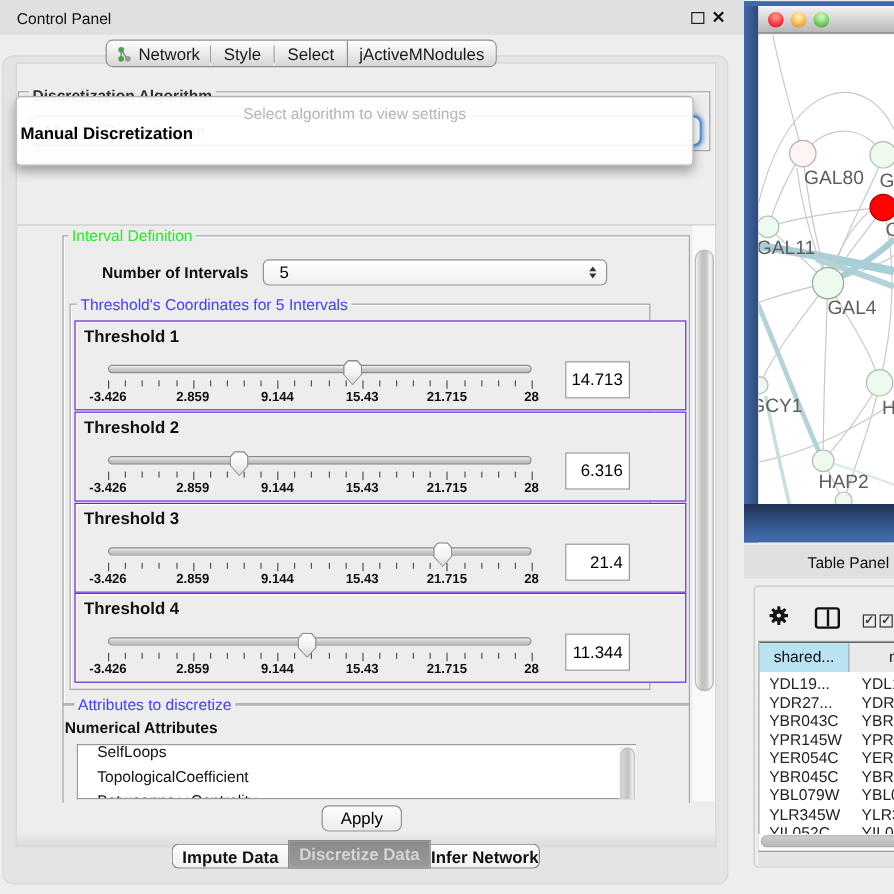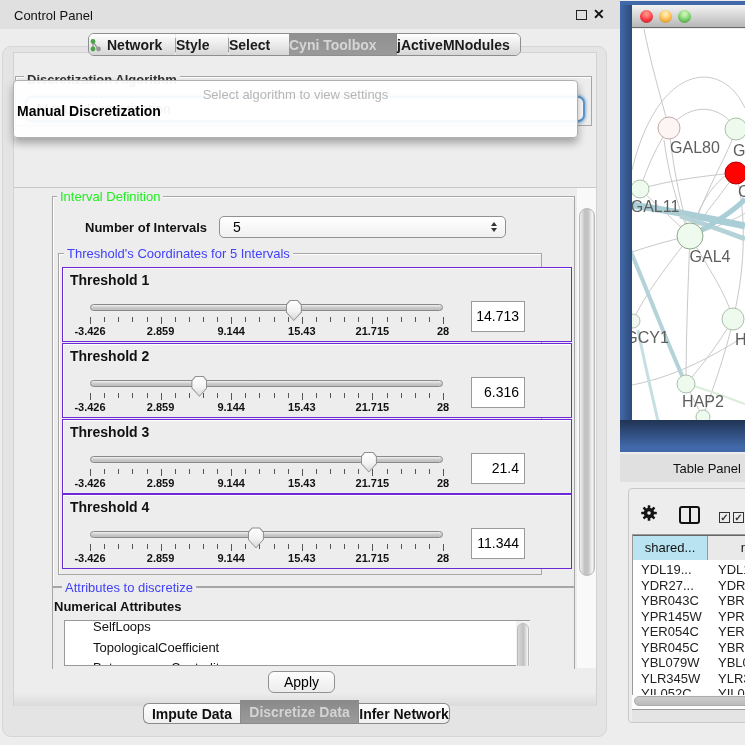--- a/index.html
+++ b/index.html
@@ -7,21 +7,21 @@
 #control-window { position:absolute; left:0; top:0; width:620px; height:745px; background:#ededed; }
 #cp-titlebar { position:absolute; left:0; top:0; width:620px; height:29px; background:#e0e0e0; }
 #cp-title { position:absolute; left:14px; top:8px; font-size:13px; color:#111; }
 #cp-min { position:absolute; left:576px; top:10px; width:11px; height:10px; border:1.5px solid #222; }
 #cp-close { position:absolute; left:593px; top:6px; font-size:14px; font-weight:bold; color:#111; }
 #outer-panel { position:absolute; left:2px; top:46px; width:605px; height:691px; border:1px solid #d6d6d6; border-radius:9px; background:#e4e4e4; }
 #inner-panel { position:absolute; left:13px; top:52px; width:584px; height:654px; border:1px solid #d3d3d3; background:#ededed; }
 #inner-bottom-shade { position:absolute; left:14px; top:692px; width:582px; height:14px; background:linear-gradient(#ededed,#dbdbdb); }
 
 #top-tabs { position:absolute; left:88px; top:33px; height:23px; display:flex; border:1px solid #8e8e8e; border-radius:6px; overflow:hidden; z-index:5; }
-.tab { background:linear-gradient(#ffffff,#d6d6d6); font-size:14px; font-weight:bold; color:#1a1a1a; display:flex; align-items:center; justify-content:flex-start; height:100%; }
+.tab { background:linear-gradient(#ffffff,#d6d6d6); font-size:14px; font-weight:normal; color:#1a1a1a; display:flex; align-items:center; justify-content:center; height:100%; }
 .tab.sel { background:linear-gradient(#909090,#9a9a9a); color:#d6d6d6; }
 .tsep { width:1px; background:#9f9f9f; height:14px; margin:auto 0; }
 
 .groupbox { position:absolute; border:1px solid #a6a6a6; box-shadow:inset 1px 1px 0 #ffffff; }
 .gb-title { position:absolute; top:-7px; background:#ededed; padding:0 3px; font-size:13px; white-space:nowrap; line-height:13px; }
 #disc-group { left:15px; top:76px; width:577px; height:50px; }
 #disc-title { left:8px; top:-4px; color:#333; font-weight:bold; }
 #disc-combo { position:absolute; left:9px; top:19px; width:560px; height:26px; background:#fff; border:2px solid #5f97cd; border-radius:7px; box-shadow:0 0 3px 1px #86b3e0; }
 #td-group { left:15px; top:140px; width:577px; height:41px; }
 #td-title { left:7px; color:#111; }
@@ -57,21 +57,21 @@
 .tick { position:absolute; width:1px; background:#555; }
 .tick.minor { top:49px; height:5px; }
 .tick.major { top:49px; height:7px; }
 .tick-label { position:absolute; top:57px; font-size:11px; font-weight:bold; color:#111; transform:translateX(-50%); white-space:nowrap; }
 .thr-value { position:absolute; left:408px; top:33px; width:54px; height:31px; background:#fff; border:1px solid #9a9a9a; font-size:14px; color:#000; text-align:right; padding-right:5px; line-height:29px; }
 
 #attr-group { left:52px; top:587px; width:523px; height:82px; border-bottom:none; box-shadow:none; }
 #attr-title { left:9px; color:#4141fa; }
 #num-attr-label { position:absolute; left:54px; top:599px; font-size:13px; font-weight:bold; color:#111; }
 #attr-list { position:absolute; left:64px; top:620px; width:466px; height:46px; background:#fff; border:1px solid #999; border-right:none; overflow:hidden; }
-.attr-item { position:absolute; left:0; font-size:13px; color:#111; padding-left:28px; }
+.attr-item { position:absolute; left:0; font-size:13px; color:#111; padding-left:16px; }
 #list-vsb { position:absolute; left:516px; top:621px; width:14px; height:45px; background:#f2f2f2; overflow:hidden; }
 #list-vsb .thumb { position:absolute; left:1px; top:2px; width:12px; height:60px; border-radius:6px; background:linear-gradient(90deg,#d8d8d8,#c1c1c1 55%,#f6f6f6); border:1px solid #bbb; }
 
 #apply-btn { position:absolute; left:268px; top:671px; width:67px; height:22px; background:linear-gradient(#fdfdfd,#ececec); border:1px solid #919191; border-radius:6px; font-size:14px; color:#000; text-align:center; line-height:20px; }
 #bottom-tabs { position:absolute; left:143px; top:700px; height:24px; display:flex; z-index:5; }
 .btab { font-size:14px; font-weight:bold; display:flex; align-items:center; justify-content:center; border:1px solid #8b8b8b; }
 .btab.plain { margin-top:3px; background:linear-gradient(#fdfdfd,#f0f0f0); color:#111; }
 .btab.first { border-radius:6px 0 0 6px; border-right:none; }
 .btab.last { border-radius:0 6px 6px 0; border-left:none; }
 .btab.sel { background:linear-gradient(#8a8a8a,#9b9b9b); color:#d4d4d4; }
@@ -133,23 +133,20 @@
       </svg>
       <span>Network</span>
     </div>
     <div class="tsep"></div>
     <div class="tab" style="width:52px">
         <span>Style</span>
       </div>
     <div class="tsep"></div>
     <div class="tab" style="width:60px">
         <span>Select</span>
-      </div>
-    <div class="tab sel" style="width:107px">
-        <span>Cyni Toolbox</span>
       </div>
     <div class="tab" style="width:124px;border-left:1px solid #8e8e8e">
         <span>jActiveMNodules</span>
       </div>
   </div>
 
   <div class="groupbox" id="disc-group">
     <span class="gb-title" id="disc-title">Discretization Algorithm</span>
     <div id="disc-combo">
         <span style="position:absolute;left:10px;top:3px;font-size:14px;color:#000">Manual Discretization</span>

